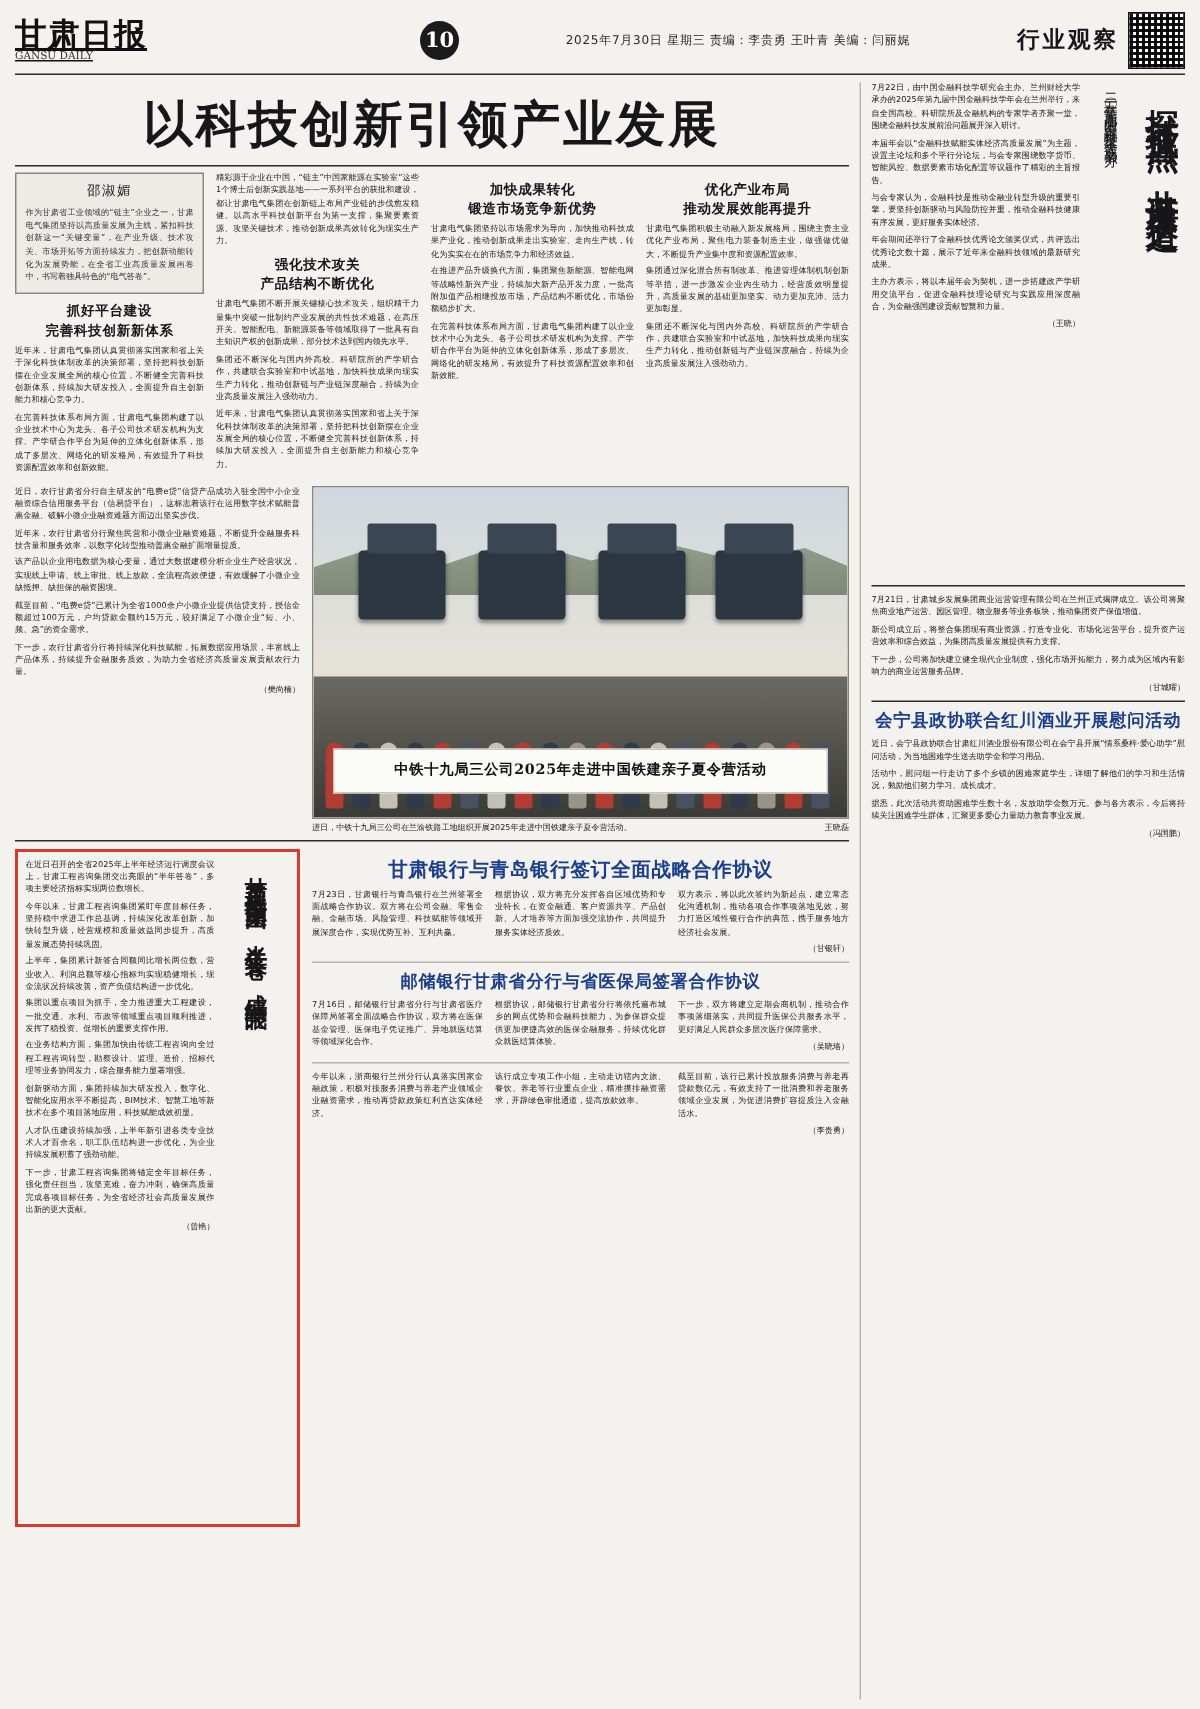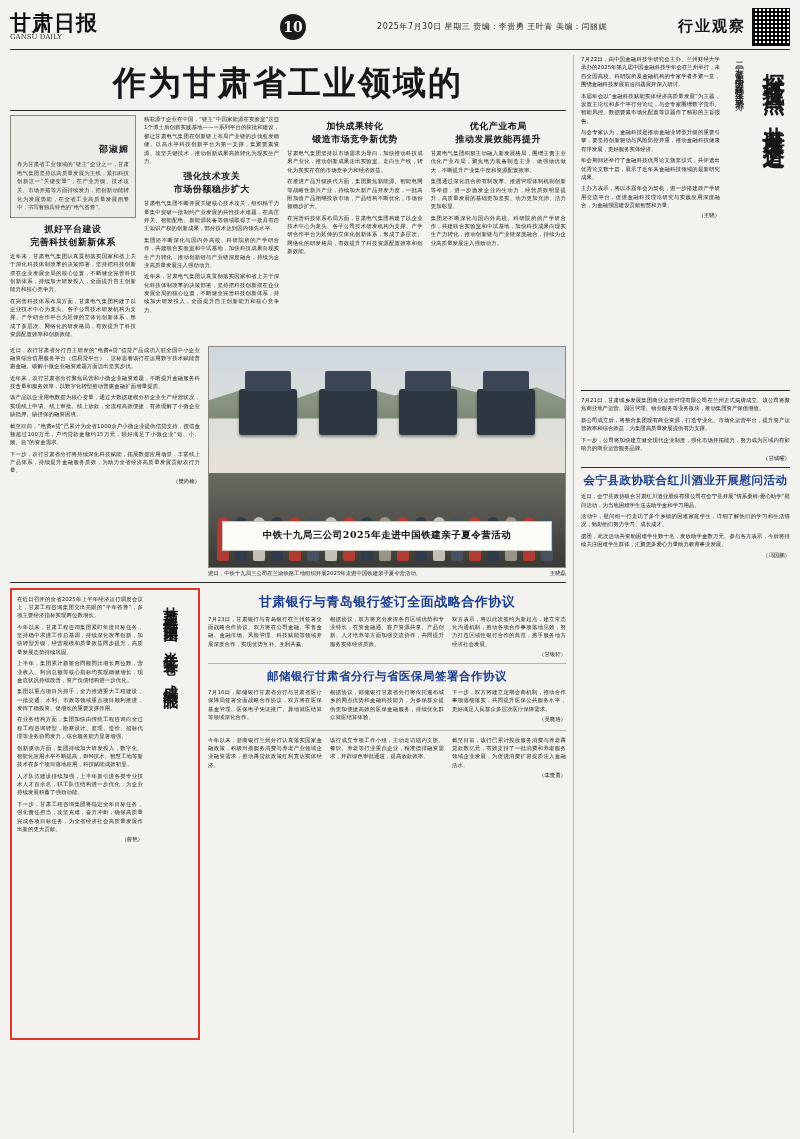--- a/index.html
+++ b/index.html
@@ -8,21 +8,21 @@
     width:800px; height:1139px;
     background:#f2f0ec;
     font-family:"DejaVu Sans", sans-serif;
     color:#17171a;
     overflow:hidden;
   }
   .page { position:relative; width:800px; height:1139px; background:#f4f2ee; padding:6px 10px 6px 10px; }
 
   
   .masthead { display:flex; align-items:center; height:44px; border-bottom:1px solid #2a2a2a; padding-bottom:2px; }
-  .logo { font-family:"DejaVu Serif", serif; font-weight:bold; font-size:21px; letter-spacing:1px; color:#111; width:120px; line-height:1.05; }
+  .logo { font-family:"DejaVu Serif", serif; font-weight:bold; font-size:21px; letter-spacing:1px; color:#111; width:120px; line-height:1.05;text-decoration:underline; }
   .logo small { display:block; font-size:7px; letter-spacing:0; font-weight:normal; color:#333; }
   .pagecircle { width:26px; height:26px; border-radius:50%; background:#1b1b1b; color:#fff; font-size:14px; font-weight:bold;
     display:flex; align-items:center; justify-content:center; margin-left:150px; font-family:"DejaVu Serif", serif;}
   .headinfo { flex:1; text-align:center; font-size:8px; color:#2a2a2a; letter-spacing:.5px; }
   .section-title { font-family:"DejaVu Serif", serif; font-size:15px; font-weight:bold; letter-spacing:2px; margin-right:6px; }
   .qr { width:38px; height:38px; background:
       repeating-linear-gradient(0deg,#111 0 2px,#fff 2px 4px),
       repeating-linear-gradient(90deg,#111 0 2px,transparent 2px 4px);
     background-blend-mode:multiply; border:1px solid #111; }
 
@@ -38,21 +38,21 @@
 
   
   .cols3 { display:flex; gap:8px; }
   .tcol { flex:1; }
   p.t { font-size:5.4px; line-height:1.55; text-align:justify; margin:0 0 3px; color:#1c1c1c; letter-spacing:.1px; }
   .ctr-h { font-size:9px; font-weight:bold; text-align:center; font-family:"DejaVu Serif", serif; margin:5px 0 3px; letter-spacing:.5px;}
   .sig { font-size:5.4px; text-align:right; margin-top:2px; }
 
   
   .quotebox { border:1px solid #8c8880; padding:5px 6px; background:#ecebe6; }
-  .quotebox .nm { font-family:"DejaVu Serif", serif; font-size:9px; font-weight:bold; text-align:right; margin-bottom:4px; letter-spacing:1px;margin-top:22px;}
+  .quotebox .nm { font-family:"DejaVu Serif", serif; font-size:9px; font-weight:normal; text-align:center; margin-bottom:4px; letter-spacing:1px;}
   .quotebox .qt { font-size:5.4px; line-height:1.6; text-align:justify; color:#333; }
 
   
   .bar-h { background:#1d1d1d; color:#fff; font-family:"DejaVu Serif", serif; font-size:11px; font-weight:bold;
     letter-spacing:1px; padding:3px 6px; margin:6px 0 4px; }
   .blue-h { color:#1b3f8f; font-family:"DejaVu Serif", serif; font-weight:bold; font-size:13px; letter-spacing:.5px; margin:5px 0 4px; text-align:center;}
   .blue-h.small { font-size:11.5px; }
 
   
   .photo { position:relative; width:100%; height:222px; overflow:hidden; border:1px solid #8b8880; }
@@ -95,38 +95,38 @@
     <div class="pagecircle">10</div>
     <div class="headinfo">2025年7月30日  星期三  责编：李贵勇  王叶青  美编：闫丽娓</div>
     <div class="section-title">行业观察</div>
     <div class="qr"></div>
   </div>
 
   <div class="body">
 
     <div class="colmain">
 
-      <div class="big-title">作为甘肃省工业领域的</div>
+      <div class="big-title">以科技创新引领产业发展</div>
       <div class="rule"></div>
 
       <div class="cols3">
         <div class="tcol" style="flex:0 0 126px">
           <div class="quotebox">
             <div class="nm">邵淑媚</div>
             <div class="qt">作为甘肃省工业领域的“链主”企业之一，甘肃电气集团坚持以高质量发展为主线，紧扣科技创新这一“关键变量”，在产业升级、技术攻关、市场开拓等方面持续发力，把创新动能转化为发展势能，在全省工业高质量发展画卷中，书写着独具特色的“电气答卷”。</div>
           </div>
           <div class="ctr-h" style="white-space:pre-line">抓好平台建设
 完善科技创新新体系</div>
           <p class="t">近年来，甘肃电气集团认真贯彻落实国家和省上关于深化科技体制改革的决策部署，坚持把科技创新摆在企业发展全局的核心位置，不断健全完善科技创新体系，持续加大研发投入，全面提升自主创新能力和核心竞争力。</p>
           <p class="t">在完善科技体系布局方面，甘肃电气集团构建了以企业技术中心为龙头、各子公司技术研发机构为支撑、产学研合作平台为延伸的立体化创新体系，形成了多层次、网络化的研发格局，有效提升了科技资源配置效率和创新效能。</p>
         </div>
         <div class="tcol">
           <p class="t">精彩源于企业在中国，“链主”中国家能源在实验室”这些1个博士后创新实践基地——一系列平台的获批和建设，都让甘肃电气集团在创新链上布局产业链的步伐愈发稳健。以高水平科技创新平台为第一支撑，集聚要素资源、攻坚关键技术，推动创新成果高效转化为现实生产力。</p>
           <div class="ctr-h" style="white-space:pre-line">强化技术攻关
-市场份额稳步扩大</div>
+产品结构不断优化</div>
           <p class="t">甘肃电气集团不断开展关键核心技术攻关，组织精干力量集中突破一批制约产业发展的共性技术难题，在高压开关、智能配电、新能源装备等领域取得了一批具有自主知识产权的创新成果，部分技术达到国内领先水平。</p>
           <p class="t">集团还不断深化与国内外高校、科研院所的产学研合作，共建联合实验室和中试基地，加快科技成果向现实生产力转化，推动创新链与产业链深度融合，持续为企业高质量发展注入强劲动力。</p>
           <p class="t">近年来，甘肃电气集团认真贯彻落实国家和省上关于深化科技体制改革的决策部署，坚持把科技创新摆在企业发展全局的核心位置，不断健全完善科技创新体系，持续加大研发投入，全面提升自主创新能力和核心竞争力。</p>
         </div>
         <div class="tcol">
           <div class="ctr-h" style="white-space:pre-line">加快成果转化
 锻造市场竞争新优势</div>
           <p class="t">甘肃电气集团坚持以市场需求为导向，加快推动科技成果产业化，推动创新成果走出实验室、走向生产线，转化为实实在在的市场竞争力和经济效益。</p>
           <p class="t">在推进产品升级换代方面，集团聚焦新能源、智能电网等战略性新兴产业，持续加大新产品开发力度，一批高附加值产品相继投放市场，产品结构不断优化，市场份额稳步扩大。</p>
           <p class="t">在完善科技体系布局方面，甘肃电气集团构建了以企业技术中心为龙头、各子公司技术研发机构为支撑、产学研合作平台为延伸的立体化创新体系，形成了多层次、网络化的研发格局，有效提升了科技资源配置效率和创新效能。</p>

